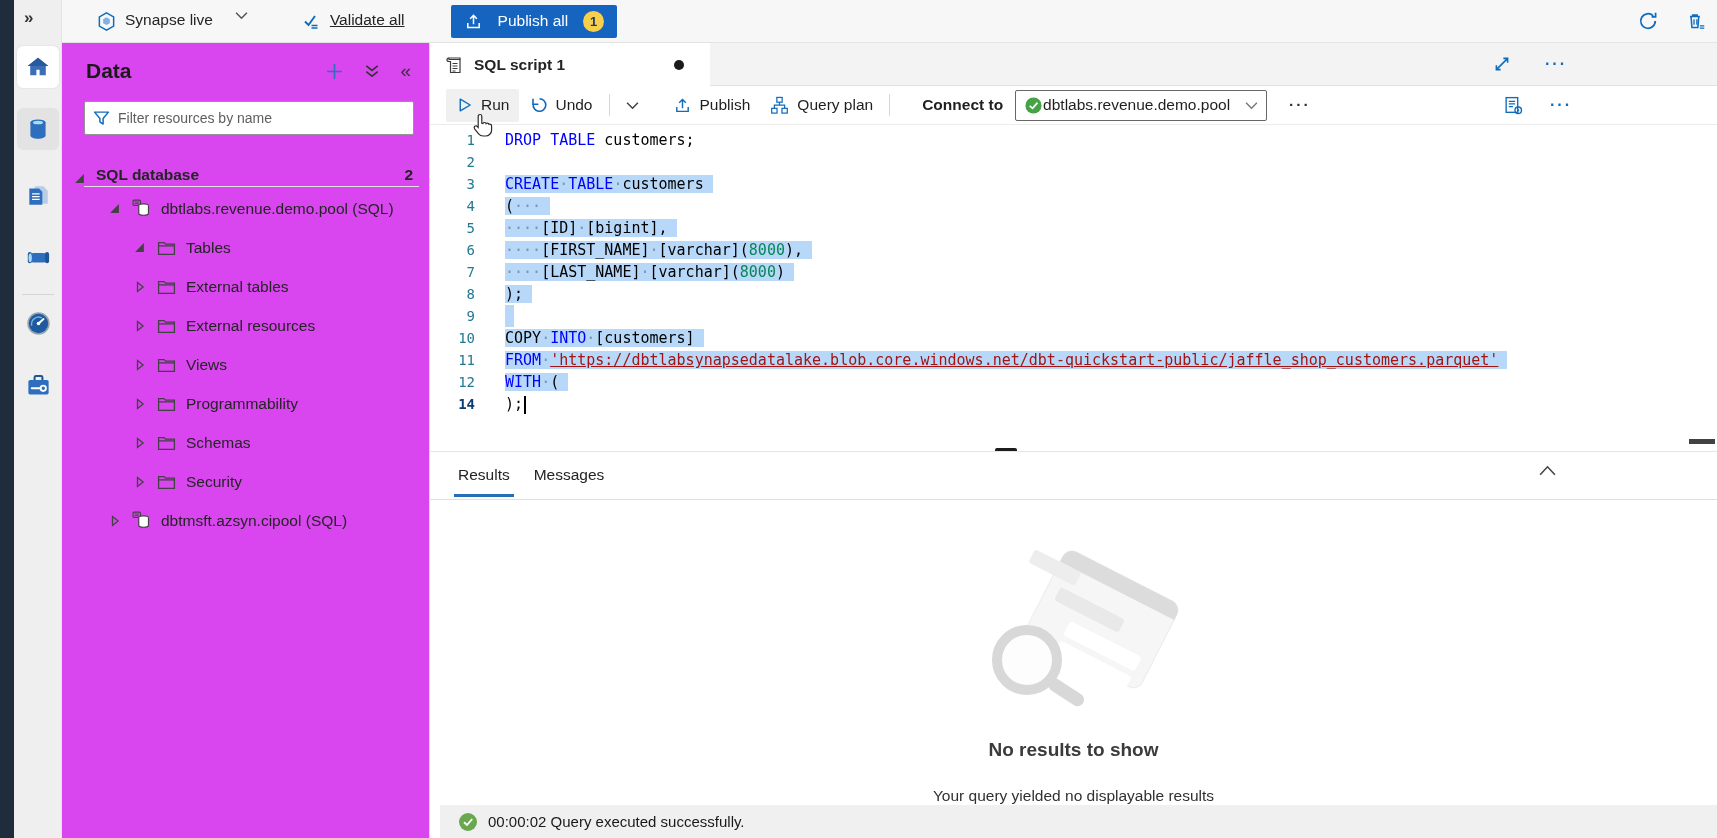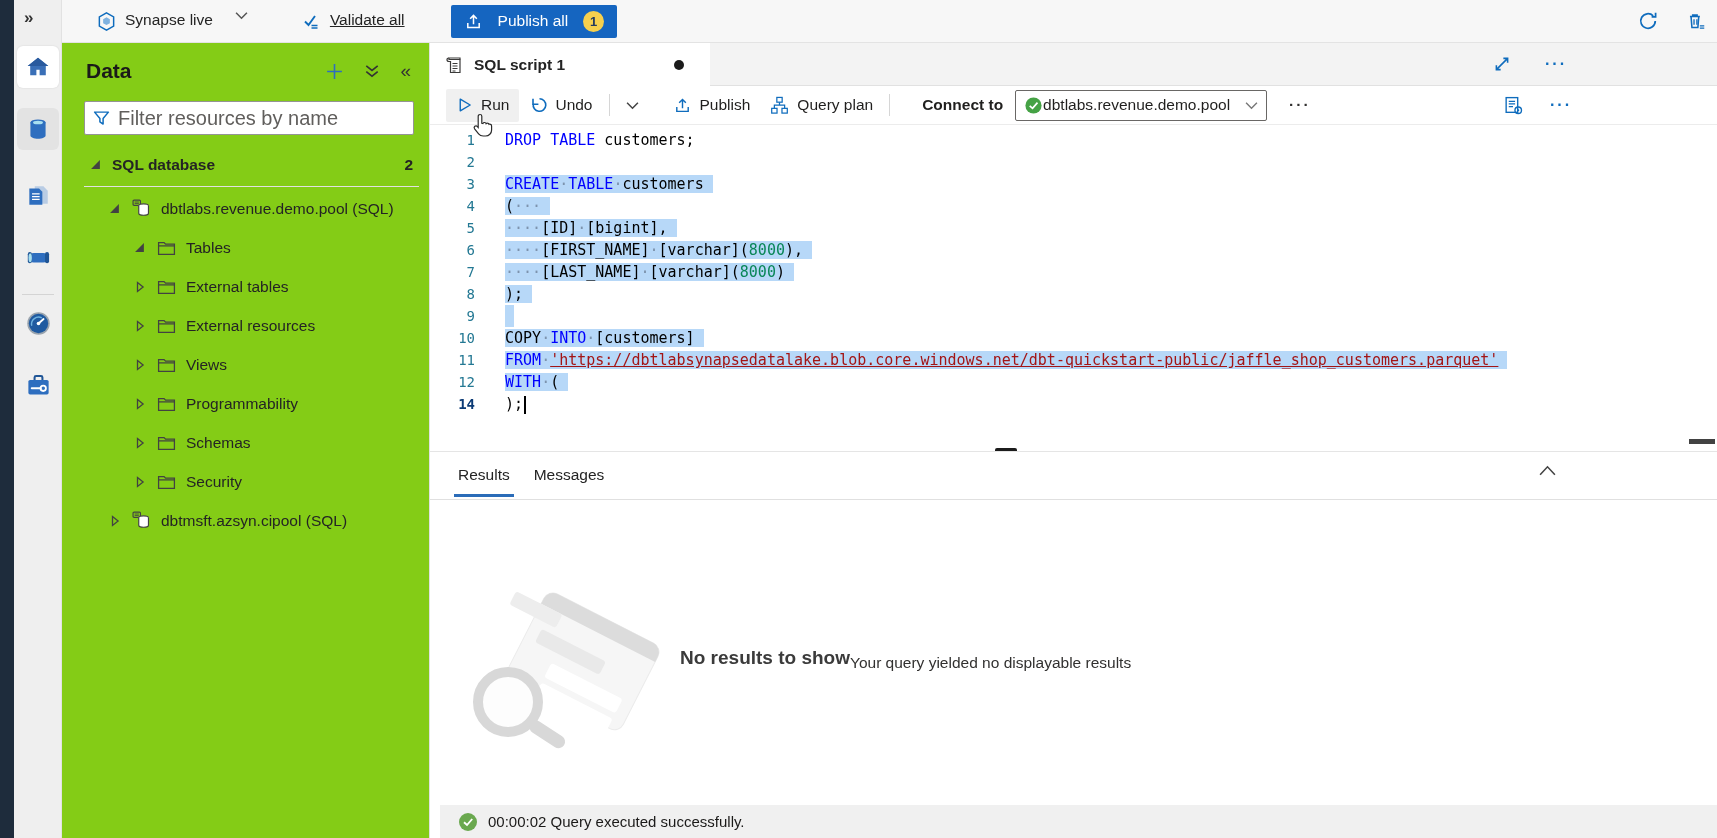--- a/index.html
+++ b/index.html
@@ -25,37 +25,37 @@
   .env { margin-left:34px; }
   .env-chevron { margin-left:14px; }
   .validate { margin-left:54px;text-decoration:underline; }
   .publish-all { margin-left:46px; height:33px; background:#1565c0; color:#fff; border:none; border-radius:2px;
     display:flex; align-items:center; gap:15px; padding:0 13px; font-size:15.5px; cursor:pointer; }
   .publish-badge { width:21px; height:21px; border-radius:50%; background:#f6d04d; color:#243a5e;
     font-size:13px; font-weight:bold; display:flex; align-items:center; justify-content:center; }
   .tb-right { margin-left:auto; display:flex; align-items:center; gap:26px; padding-right:10px; }
 
   
-  .data-panel { position:absolute; left:62px; top:43px; width:368px; bottom:0; background:#84cc16; border-right:1px solid #e0e0e0; }
+  .data-panel { position:absolute; left:62px; top:43px; width:368px; bottom:0; background:#d946ef; border-right:1px solid #e0e0e0; }
   .dp-header { display:flex; align-items:center; padding:16px 18px 6px 24px; }
   .dp-title { font-size:21px; font-weight:700; color:#1b1a19; }
   .dp-actions { margin-left:auto; display:flex; align-items:center; gap:20px; }
   .dp-tabs { display:flex; padding:6px 26px 0 26px; }
   .dp-tab { flex:1; text-align:center; font-size:15.5px; padding:9px 0 10px 0; color:#242424;
     border-bottom:2px solid transparent; cursor:pointer; }
   .dp-tab.active { border-bottom-color:#0f6cbd; }
   .filter-box { margin:12px 15px 10px 22px; height:34px; border:1px solid #949494; border-radius:2px;
     display:flex; align-items:center; padding:0 8px; background:#fff; }
-  .filter-box input { border:none; outline:none; flex:1; font-size:20px; margin-left:8px;
+  .filter-box input { border:none; outline:none; flex:1; font-size:14px; margin-left:8px;
     font-family:"Liberation Sans", sans-serif; color:#242424; }
   .filter-box input::placeholder { color:#605e5c; }
 
   .tree { margin-top:10px; }
   .tree-row { height:39px; display:flex; align-items:center; gap:10px; font-size:15.5px; cursor:pointer; padding-right:16px; }
-  .tree-row.lvl0 { padding-left:26px; font-weight:600; }
+  .tree-row.lvl0 { padding-left:10px; font-weight:600;align-items:flex-end; }
   .tree-row.lvl1 { padding-left:45px; }
   .tree-row.lvl2 { padding-left:70px; }
   .tree-arrow { width:14px; display:flex; justify-content:center; }
   .tree-icon { width:20px; display:flex; justify-content:center; }
   .tree-count { margin-left:auto; font-weight:600; }
   .tree-divider { height:1px; background:#e1e1e1; margin:2px 10px 2px 22px; }
 
   
   .main { position:absolute; left:430px; top:43px; right:0; bottom:0; background:#fff; }
   .tab-bar { position:relative; height:43px; background:#f3f3f3; border-bottom:1px solid #e1e1e1; display:flex; }
@@ -94,21 +94,21 @@
   .editor-pad { padding-top:4px; }
   .hscroll-thumb { position:absolute; right:2px; bottom:7px; width:26px; height:5px; background:#424242; }
   .splitter-dash { position:absolute; left:565px; bottom:-3px; width:22px; height:6px; background:#1c1c1c; border-radius:2px; z-index:5; }
 
   
   .results-tabs { position:relative; height:48px; display:flex; align-items:center; border-bottom:1px solid #e0e0e0; }
   .r-tab { font-size:15.5px; padding:12px 4px 10px 4px; margin-left:16px; border-bottom:3px solid transparent; cursor:pointer; }
   .r-tab.first { margin-left:24px; }
   .r-tab.active { border-bottom-color:#2b6cb8; }
   .r-collapse { position:absolute; right:160px; top:12px; cursor:pointer; }
-  .results-body { height:305px; display:flex; flex-direction:row; align-items:center; background:#fff; }
+  .results-body { height:305px; display:flex; flex-direction:column; align-items:center; background:#fff;justify-content:space-between; }
   .empty-illustration { margin-top:42px; }
   .empty-title { font-size:19px; font-weight:600; color:#3b3b3b; margin-top:10px; }
   .empty-sub { font-size:15.5px; color:#323130; margin-top:20px; }
 
   
   .status-bar { position:absolute; left:10px; right:0; bottom:0; height:33px; background:#f0f0f0;
     display:flex; align-items:center; gap:10px; padding-left:18px; font-size:15px; color:#1b1a19; }
 
   .cursor-overlay { position:absolute; left:472px; top:112px; z-index:50; pointer-events:none; }
   svg { display:block; }

